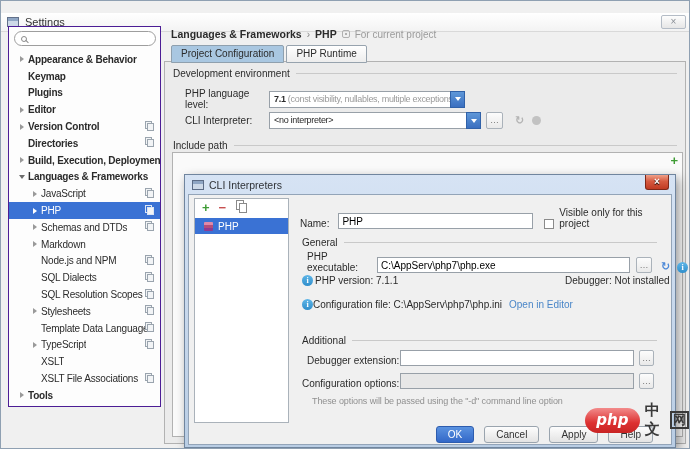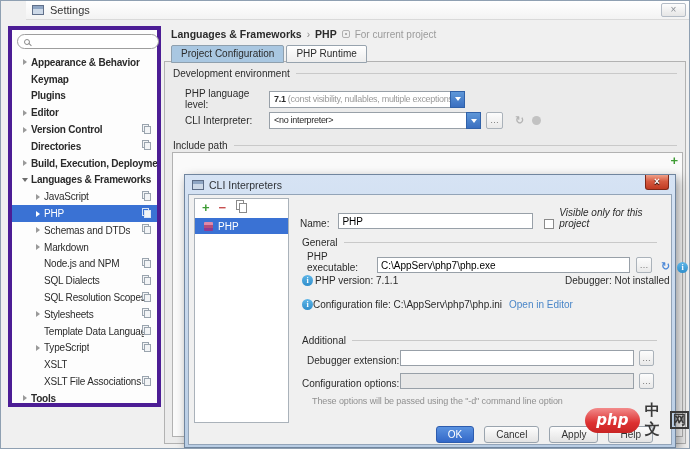--- a/index.html
+++ b/index.html
@@ -2,34 +2,34 @@
 <html><head>
 <meta charset="utf-8">
 <style>
   * { margin:0; padding:0; box-sizing:border-box; }
   html,body { background:#d8d8d8; }
   .root { position:relative; width:690px; height:449px; background:#f0f0f0;
           border:1px solid #8fa0b2; overflow:hidden;
           font-family:"Liberation Sans","DejaVu Sans",sans-serif; font-size:10px; color:#2b2b2b; }
 
   
-  .titlebar { position:absolute; left:0; top:0; right:0; height:19px;
+  .titlebar { position:absolute; left:0; top:12px; right:0; height:19px;
               background:linear-gradient(#ffffff,#f3f3f3); border-bottom:1px solid #d9d9d9;
-              display:flex; align-items:center; padding-left:6px;margin-left:25px; }
+              display:flex; align-items:center; padding-left:6px; }
   .win-icon { width:12px; height:10px; border:1px solid #61708a; background:#cdd9e8;
               position:relative; margin-right:6px; }
   .win-icon::before { content:""; position:absolute; left:0; top:0; right:0; height:3px; background:#8fa6c4; }
   .win-title { font-size:11px; color:#333; }
   .win-close { position:absolute; right:3px; top:2px; width:25px; height:14px;
                background:linear-gradient(#fdfdfd,#e6e6e6); border:1px solid #b4bcc6; border-radius:2px;
                color:#8a8f96; font-size:10px; line-height:12px; text-align:center; }
 
   
   .sidebar { position:absolute; left:7px; top:25px; width:153px; height:381px;
-             background:#fdfdfd; border:4px solid #4c1d95; }
+             background:#fdfdfd; border:1px solid #4c1d95; }
   .search { position:absolute; left:5px; top:4px; width:142px; height:15px;
             border:1px solid #9e9e9e; border-radius:8px; background:#fff;
             display:flex; align-items:center; padding:0 6px; }
   .icon-search { width:6px; height:6px; border:1px solid #8c8c8c; border-radius:50%; position:relative; flex:none; }
   .icon-search::after { content:""; position:absolute; width:4px; height:1px; background:#8c8c8c;
                         transform:rotate(45deg); right:-3px; bottom:-1px; }
   .search input { border:none; outline:none; background:transparent; flex:1; min-width:0;
                   font-family:inherit; font-size:10px; margin-left:4px; }
   .tree { position:absolute; left:0; right:0; top:24px; bottom:0; overflow:hidden; }
   .trow { display:flex; align-items:center; height:16.8px; white-space:nowrap; letter-spacing:-0.2px; }
@@ -344,21 +344,21 @@
               <span class="php-ic"></span>
               <span>PHP</span>
             </div>
           </div>
       </div>
 
       <div class="drow" style="left:111px; top:12px;">
         <span>Name:</span>
         <input class="fld" style="margin-left: 9px; width: 202px;" value="PHP">
         <span class="cbx" style="margin-left:11px;"></span>
-        <span style="margin-left:5px;font-style:italic;">Visible only for this project</span>
+        <span style="margin-left:5px;">Visible only for this project</span>
       </div>
 
       <div class="dgrouphdr" style="top:42px;">
         <span>General</span>
         <span class="line"></span>
       </div>
 
       <div class="drow" style="left:118px; top:56px;">
         <span style="width:70px;">PHP executable:</span>
         <input class="fld" style="width: 253px;" value="C:\AppServ\php7\php.exe">

